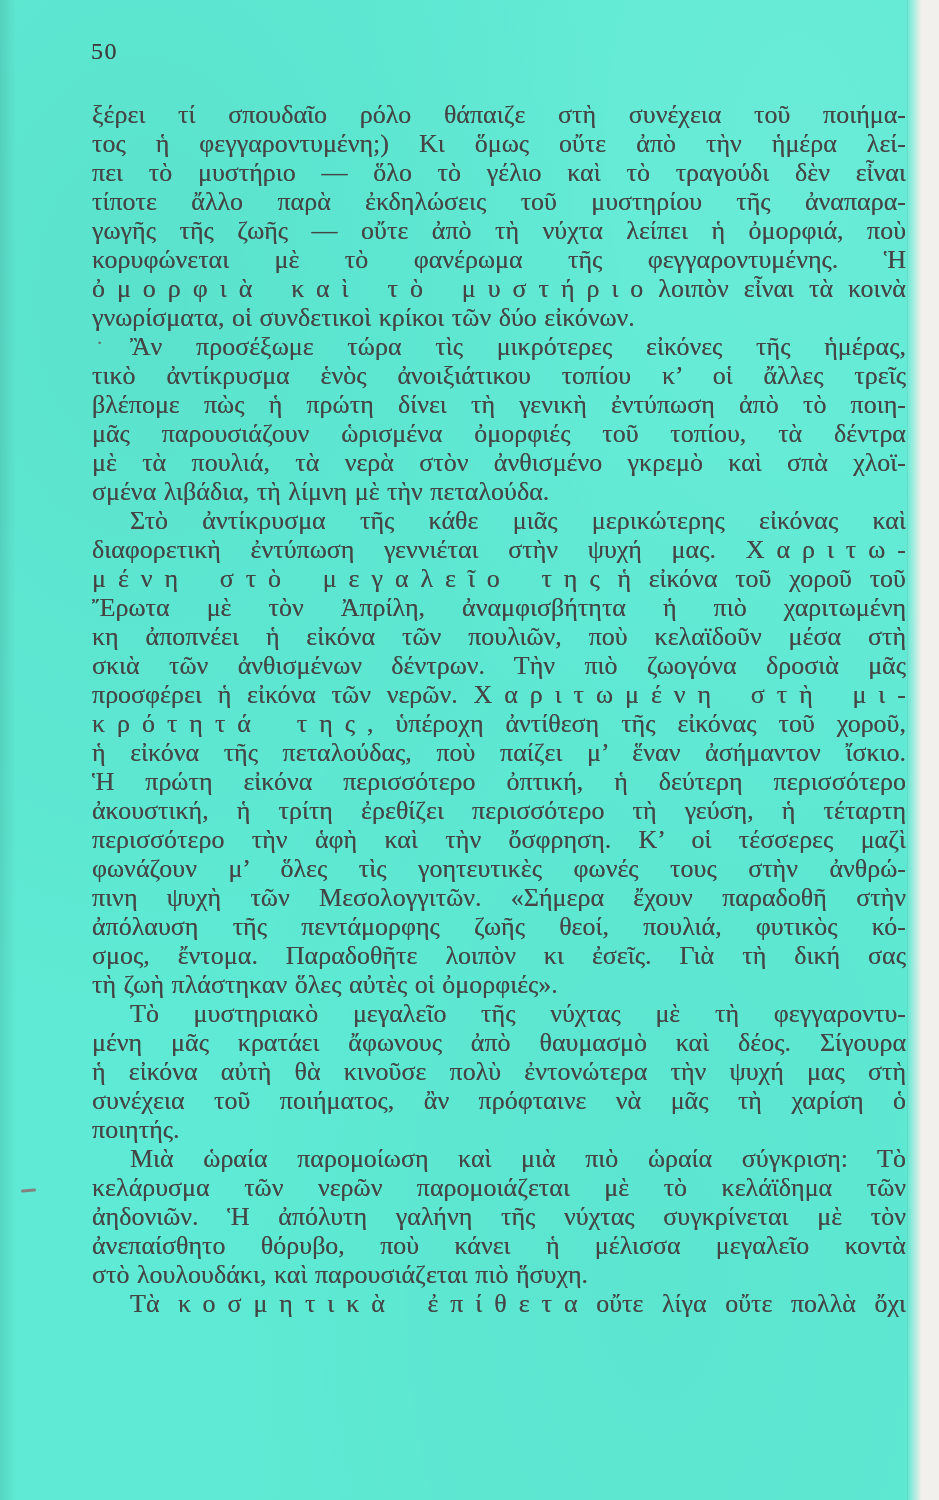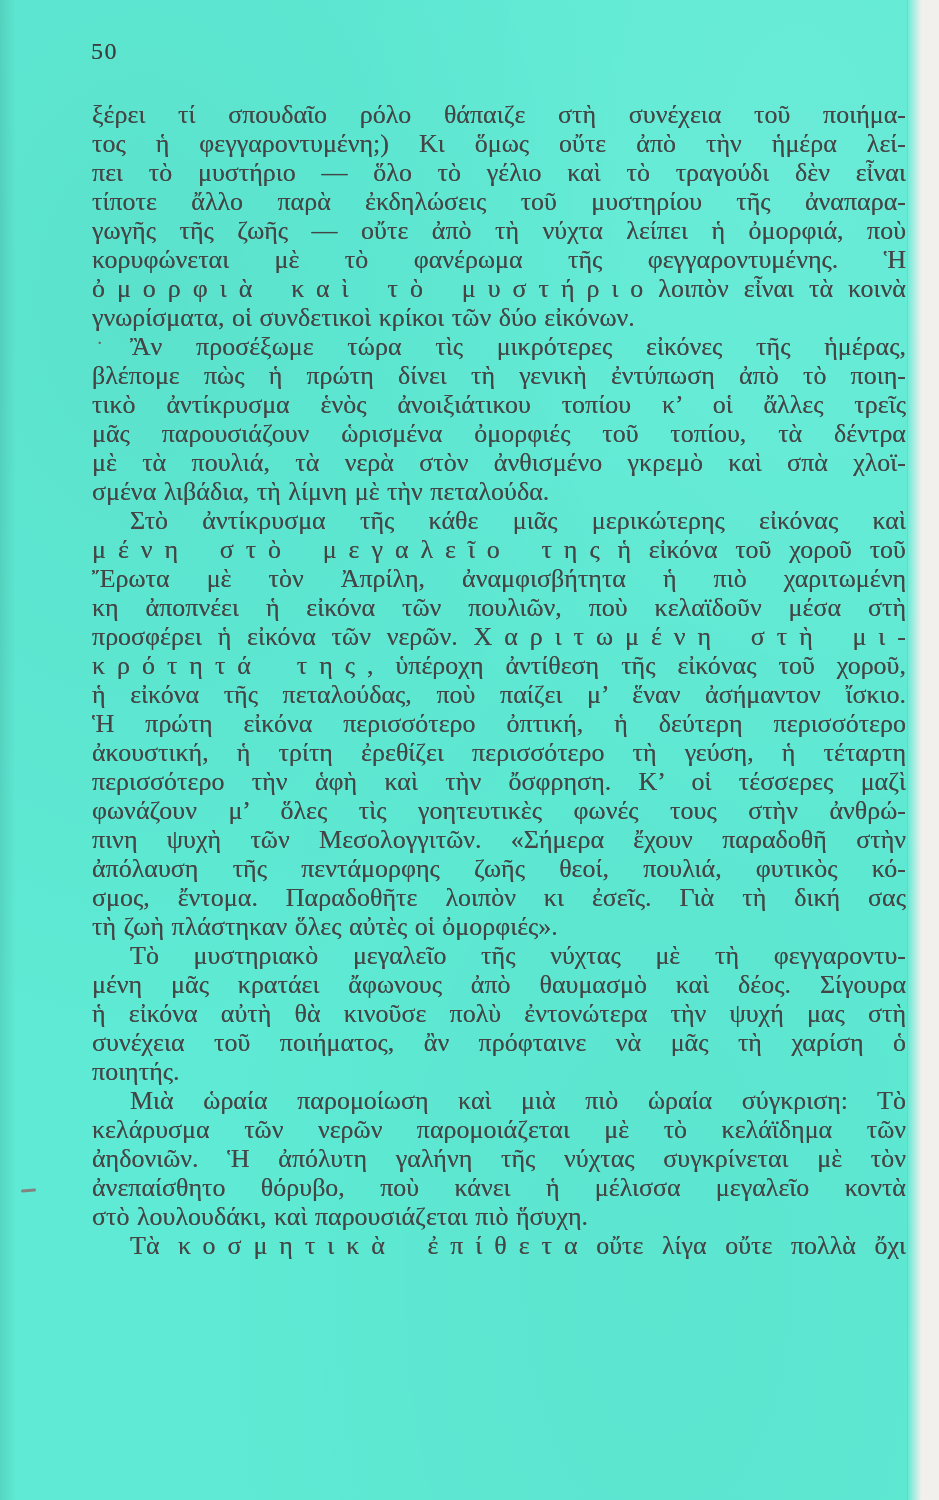--- a/index.html
+++ b/index.html
@@ -74,29 +74,31 @@
   <div class="textblock" id="textblock">
       <div class="line"><span class="seg">ξέρει τί σπουδαῖο ρόλο θάπαιζε στὴ συνέχεια τοῦ ποιήμα-</span></div>
       <div class="line"><span class="seg">τος ἡ φεγγαροντυμένη;) Κι ὅμως οὔτε ἀπὸ τὴν ἡμέρα λεί-</span></div>
       <div class="line"><span class="seg">πει τὸ μυστήριο — ὅλο τὸ γέλιο καὶ τὸ τραγούδι δὲν εἶναι</span></div>
       <div class="line"><span class="seg">τίποτε ἄλλο παρὰ ἐκδηλώσεις τοῦ μυστηρίου τῆς ἀναπαρα-</span></div>
       <div class="line"><span class="seg">γωγῆς τῆς ζωῆς — οὔτε ἀπὸ τὴ νύχτα λείπει ἡ ὀμορφιά, ποὺ</span></div>
       <div class="line"><span class="seg">κορυφώνεται μὲ τὸ φανέρωμα τῆς φεγγαροντυμένης. Ἡ</span></div>
       <div class="line"><span class="sperr">ὀμορφιὰ καὶ τὸ μυστήριο</span><span class="seg"> λοιπὸν εἶναι τὰ κοινὰ</span></div>
       <div class="line end"><span class="seg">γνωρίσματα, οἱ συνδετικοὶ κρίκοι τῶν δύο εἰκόνων.</span></div>
       <div class="line ind"><span class="seg">Ἂν προσέξωμε τώρα τὶς μικρότερες εἰκόνες τῆς ἡμέρας,</span></div>
+      <div class="line"><span class="seg">τικὸ ἀντίκρυσμα ἑνὸς ἀνοιξιάτικου τοπίου κ’ οἱ ἄλλες τρεῖς</span></div>
       <div class="line"><span class="seg">βλέπομε πὼς ἡ πρώτη δίνει τὴ γενικὴ ἐντύπωση ἀπὸ τὸ ποιη-</span></div>
-      <div class="line"><span class="seg">τικὸ ἀντίκρυσμα ἑνὸς ἀνοιξιάτικου τοπίου κ’ οἱ ἄλλες τρεῖς</span></div>
       <div class="line"><span class="seg">μᾶς παρουσιάζουν ὡρισμένα ὀμορφιές τοῦ τοπίου, τὰ δέντρα</span></div>
       <div class="line"><span class="seg">μὲ τὰ πουλιά, τὰ νερὰ στὸν ἀνθισμένο γκρεμὸ καὶ σπὰ χλοϊ-</span></div>
       <div class="line end"><span class="seg">σμένα λιβάδια, τὴ λίμνη μὲ τὴν πεταλούδα.</span></div>
       <div class="line ind"><span class="seg">Στὸ ἀντίκρυσμα τῆς κάθε μιᾶς μερικώτερης εἰκόνας καὶ</span></div>
+      <div class="line"><span class="seg">διαφορετικὴ ἐντύπωση γεννιέται στὴν ψυχή μας. </span><span class="sperr">Χαριτω-</span></div>
       <div class="line"><span class="sperr">μένη στὸ μεγαλεῖο της</span><span class="seg"> ἡ εἰκόνα τοῦ χοροῦ τοῦ</span></div>
       <div class="line"><span class="seg">Ἔρωτα μὲ τὸν Ἀπρίλη, ἀναμφισβήτητα ἡ πιὸ χαριτωμένη</span></div>
       <div class="line"><span class="seg">κη ἀποπνέει ἡ εἰκόνα τῶν πουλιῶν, ποὺ κελαϊδοῦν μέσα στὴ</span></div>
+      <div class="line"><span class="seg">σκιὰ τῶν ἀνθισμένων δέντρων. Τὴν πιὸ ζωογόνα δροσιὰ μᾶς</span></div>
       <div class="line"><span class="seg">προσφέρει ἡ εἰκόνα τῶν νερῶν. </span><span class="sperr">Χαριτωμένη στὴ μι-</span></div>
       <div class="line"><span class="sperr">κρότητά της,</span><span class="seg"> ὑπέροχη ἀντίθεση τῆς εἰκόνας τοῦ χοροῦ,</span></div>
       <div class="line"><span class="seg">ἡ εἰκόνα τῆς πεταλούδας, ποὺ παίζει μ’ ἕναν ἀσήμαντον ἴσκιο.</span></div>
       <div class="line"><span class="seg">Ἡ πρώτη εἰκόνα περισσότερο ὀπτική, ἡ δεύτερη περισσότερο</span></div>
       <div class="line"><span class="seg">ἀκουστική, ἡ τρίτη ἐρεθίζει περισσότερο τὴ γεύση, ἡ τέταρτη</span></div>
       <div class="line"><span class="seg">περισσότερο τὴν ἁφὴ καὶ τὴν ὄσφρηση. Κ’ οἱ τέσσερες μαζὶ</span></div>
       <div class="line"><span class="seg">φωνάζουν μ’ ὅλες τὶς γοητευτικὲς φωνές τους στὴν ἀνθρώ-</span></div>
       <div class="line"><span class="seg">πινη ψυχὴ τῶν Μεσολογγιτῶν. «Σήμερα ἔχουν παραδοθῆ στὴν</span></div>
       <div class="line"><span class="seg">ἀπόλαυση τῆς πεντάμορφης ζωῆς θεοί, πουλιά, φυτικὸς κό-</span></div>
       <div class="line"><span class="seg">σμος, ἔντομα. Παραδοθῆτε λοιπὸν κι ἐσεῖς. Γιὰ τὴ δική σας</span></div>

